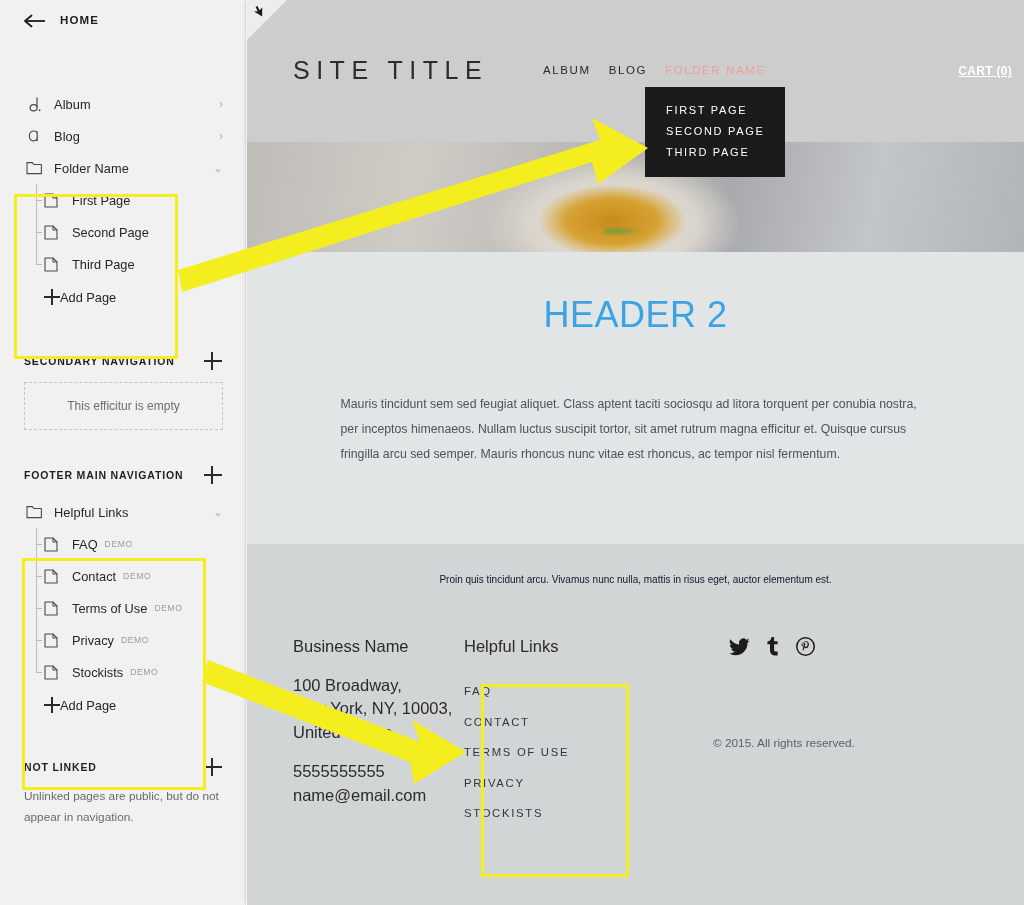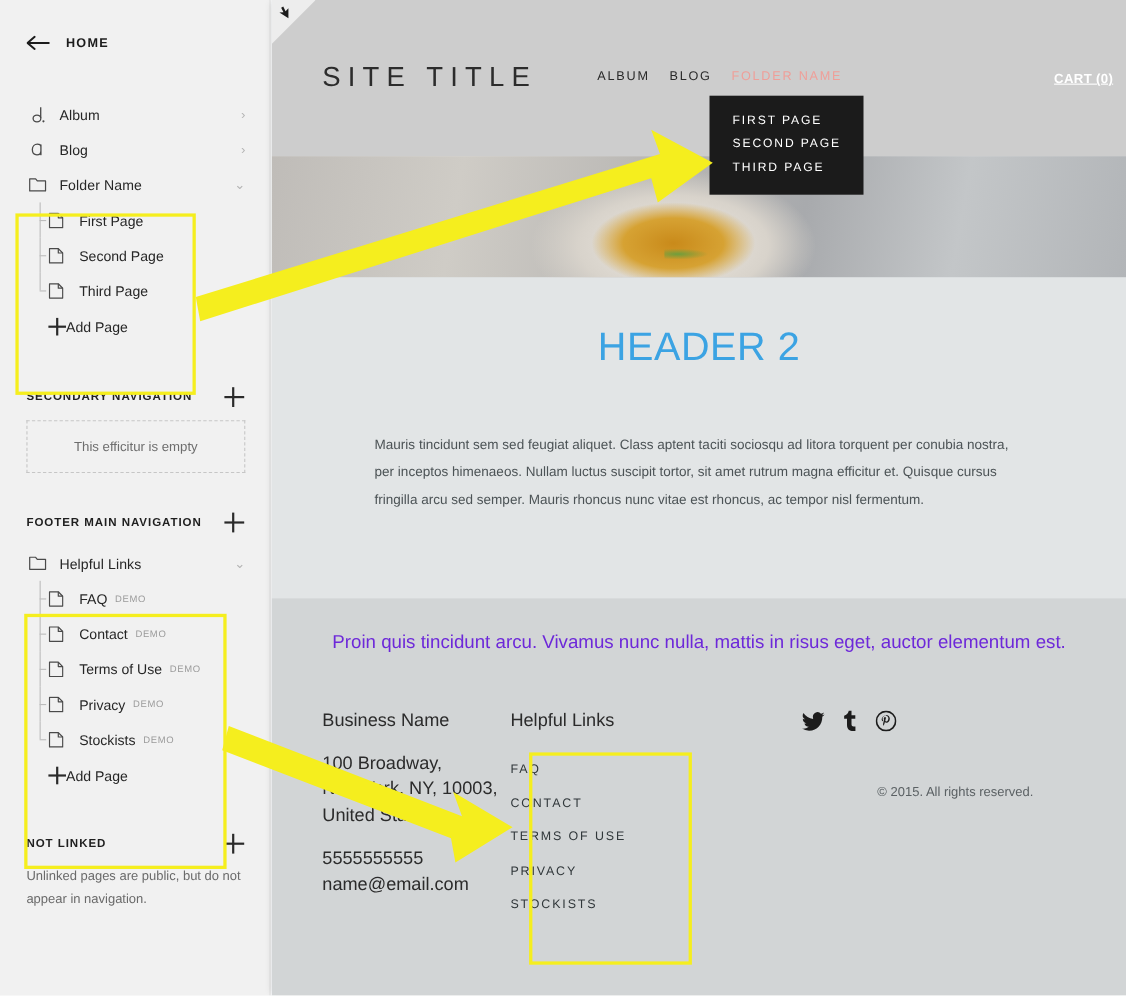--- a/index.html
+++ b/index.html
@@ -13,21 +13,21 @@
 
   
   .sidebar {
     position: absolute; left: 0; top: 0;
     width: 246px; height: 905px;
     background: #f1f1f1;
     border-right: 1px solid #e2e2e2;
     overflow: hidden;
   }
   .home-row {
-    display: flex; align-items: flex-end;
+    display: flex; align-items: flex-start;
     gap: 14px;
     padding: 14px 0 0 24px;
     height: 46px;
   }
   .back-arrow { width: 22px; height: 14px; position: relative; }
   .back-arrow svg { display: block; }
   .home-label {
     font-size: 11.5px; font-weight: bold; letter-spacing: 1.1px;
     color: #1c1c1c;
   }
@@ -233,21 +233,21 @@
     text-align: left;
   }
 
   .footer {
     background: #d2d5d6;
     height: 361px;
     position: relative;
   }
   .footer-tagline {
     text-align: center; padding-top: 30px;
-    font-size: 17px; color: #6d28d9;
+    font-size: 10px; color: #0f172a;
   }
   .footer-cols {
     display: flex;
     padding: 52px 0 0 0;
   }
   .fcol-biz { width: 208px; padding-left: 46px; }
   .fcol-links { width: 190px; padding-left: 9px; }
   .fcol-social { flex: 1; padding-left: 66px; }
 
   .biz-name { font-size: 16.5px; color: #2b2b2b; margin-bottom: 18px; }
@@ -259,22 +259,22 @@
     display: block;
     font-size: 11.3px; letter-spacing: 1.7px; color: #30373a;
     text-decoration: none; line-height: 30.5px;
   }
   .social-row {
     display: flex; gap: 17px; align-items: center;
     padding-left: 18px;
   }
   .social-row svg { display: block; }
   .copyright {
-    margin-top: 48px; padding-left: 2px;
-    font-size: 11.8px; color: #5b6164; text-align: center;
+    margin-top: 80px; padding-left: 2px;
+    font-size: 11.8px; color: #5b6164;
   }
 
   
   #arrows {
     position: absolute; left: 0; top: 0;
     width: 1024px; height: 905px;
     pointer-events: none; z-index: 20;
   }
 </style>
 </head>

